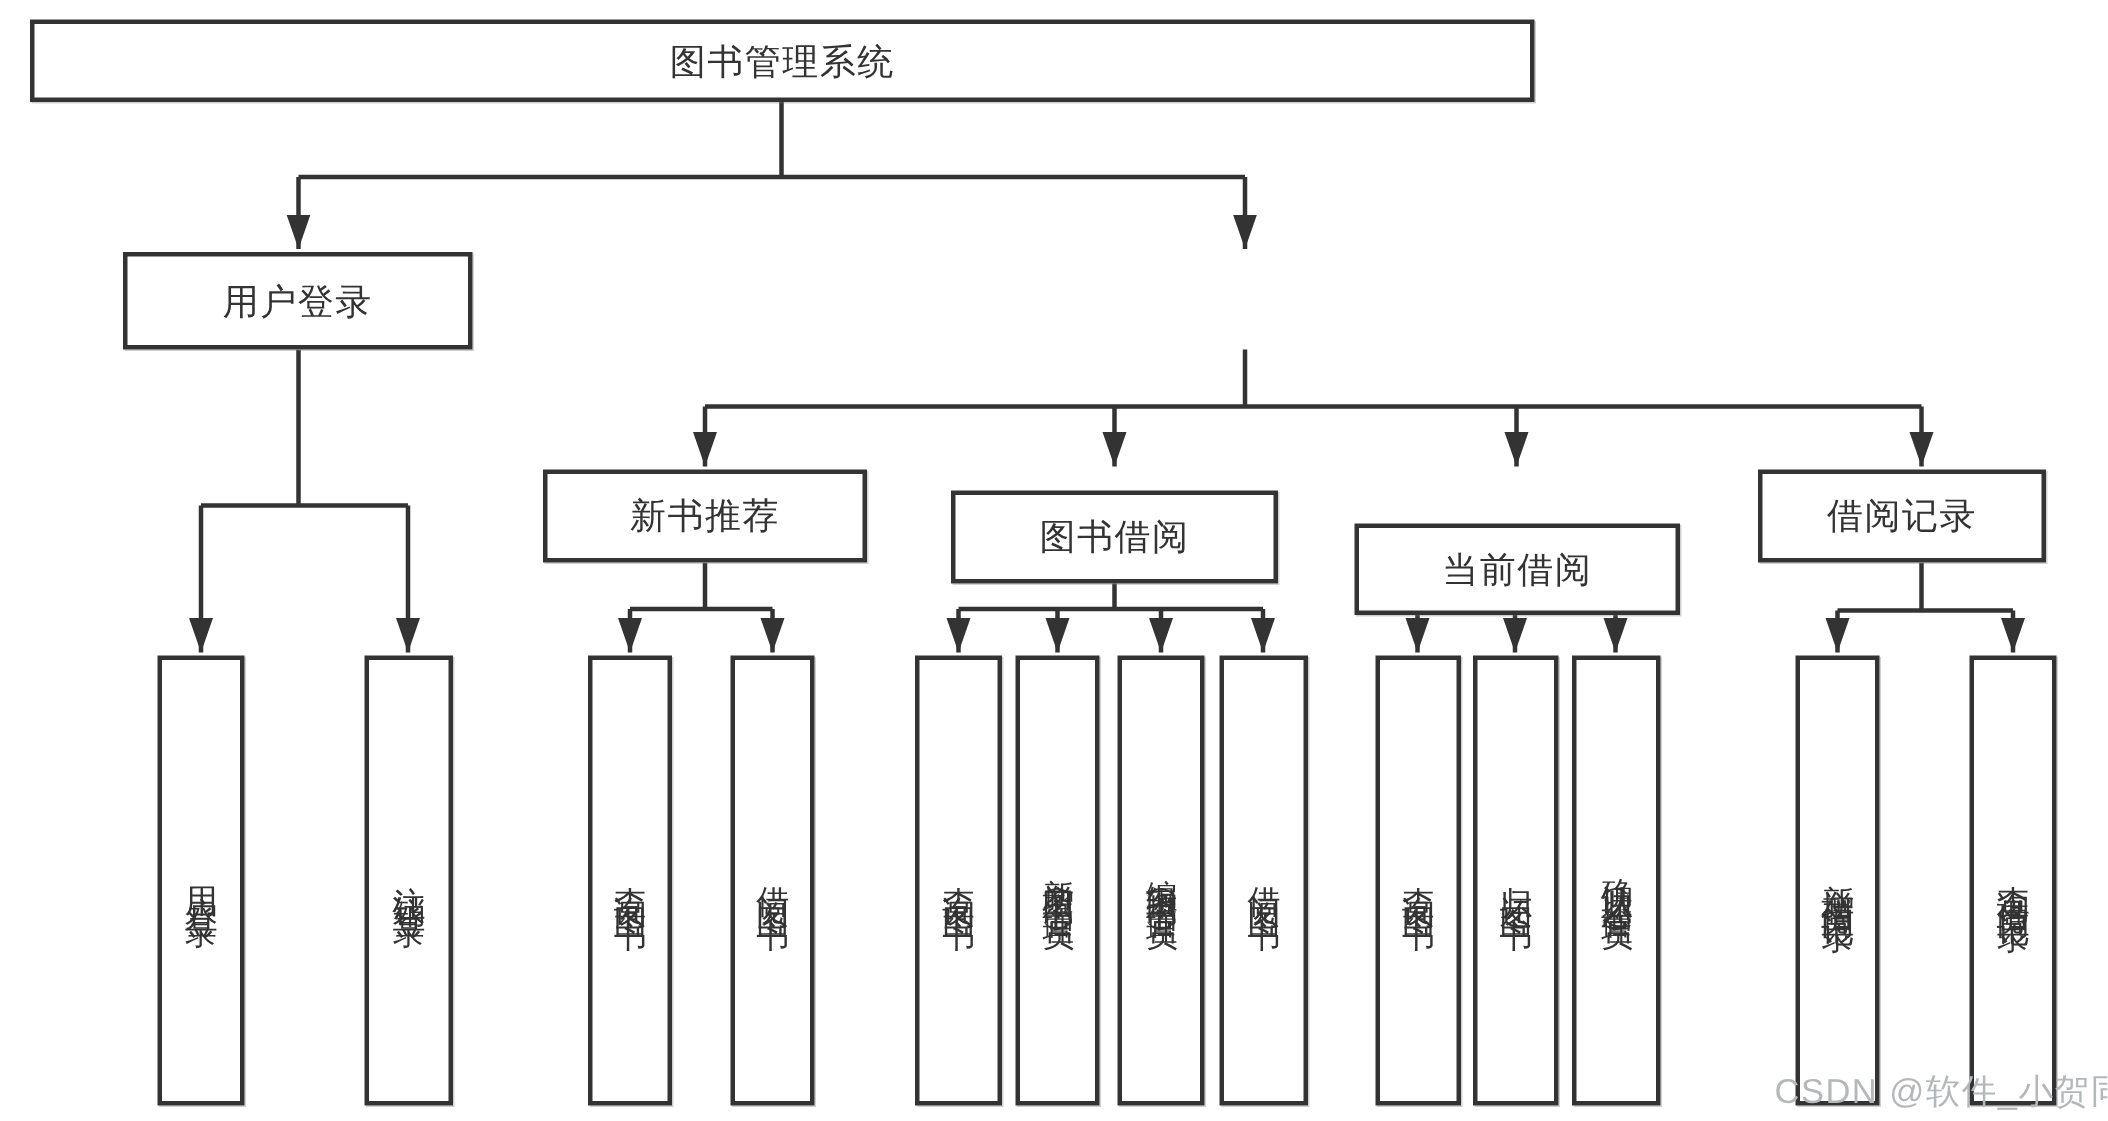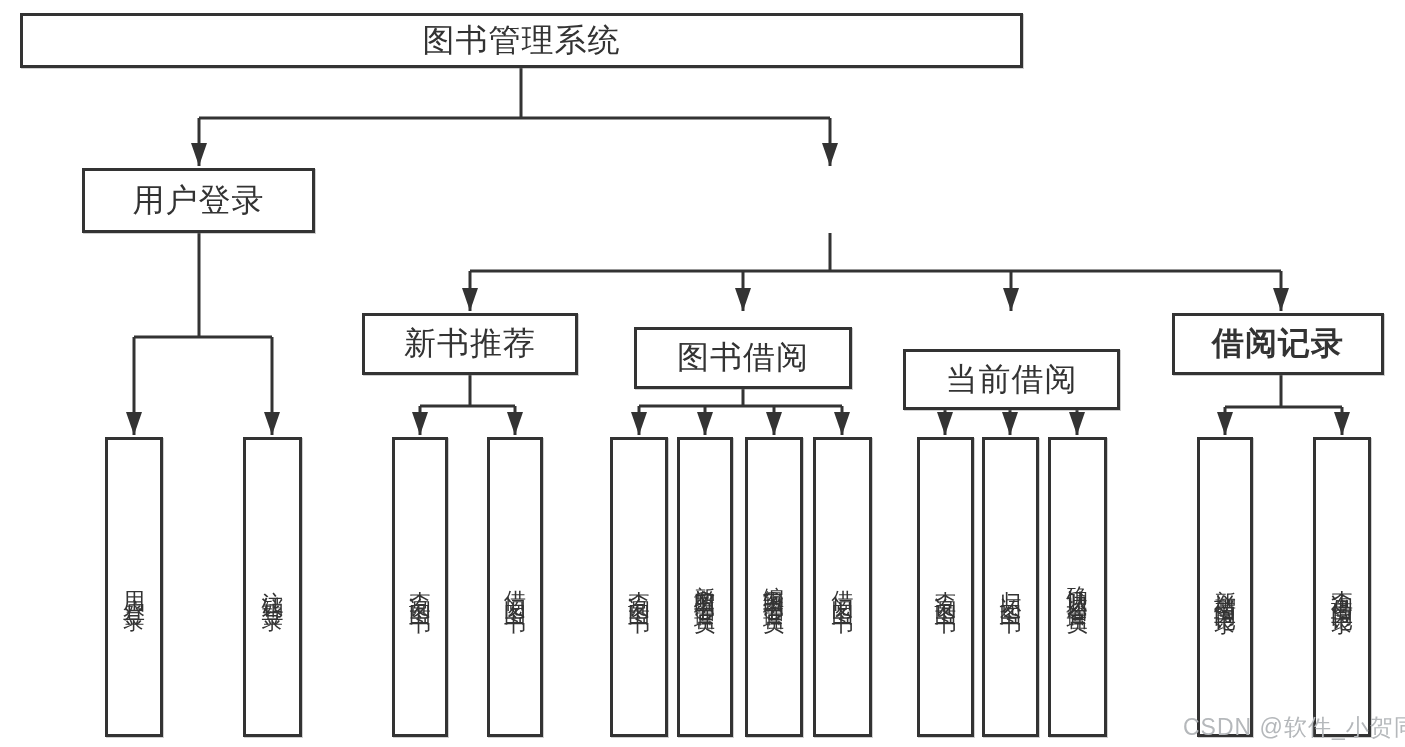--- a/index.html
+++ b/index.html
@@ -29,21 +29,21 @@
     border: 3px solid #333333;
     background: #ffffff;
     color: #333333;
     display: flex;
     align-items: center;
     justify-content: center;
     z-index: 2;
     box-shadow: 1px 1px 0 rgba(120,120,120,0.35);
   }
   .node.h {
-    font-size: 32px;
+    font-size: 24px;
     letter-spacing: 1px;
     white-space: nowrap;
     text-align: right;
   }
   .node.v {
     top: 437px;
     height: 300px;
     writing-mode: vertical-lr;
     text-orientation: mixed;
     font-size: 22px;
@@ -105,21 +105,21 @@
     <line x1="1342" y1="407" x2="1342" y2="435" stroke="#333333" stroke-width="3" marker-end="url(#arrow)"></line>
   </svg>
 
   <div class="node h" style="left:20px; top:13px; width:1003px; height:55px;">图书管理系统</div>
 
   <div class="node h" style="left:82px; top:168px; width:233px; height:65px;">用户登录</div>
 
   <div class="node h" style="left:362px; top:313px; width:216px; height:62px;">新书推荐</div>
   <div class="node h" style="left:634px; top:327px; width:218px; height:62px;">图书借阅</div>
   <div class="node h" style="left:903px; top:313px; width:217px; height:61px;margin-top:36px;">当前借阅</div>
-  <div class="node h" style="left:1172px; top:313px; width:212px; height:62px;font-weight:bold;">借阅记录</div>
+  <div class="node h" style="left:1172px; top:313px; width:192px; height:62px;">借阅记录</div>
 
   <div class="node v" style="left:105px; width:58px;">
     <span>用户登录</span>
   </div>
   <div class="node v" style="left:243px; width:59px;">
     <span>注销登录</span>
   </div>
 
   <div class="node v" style="left:392px; width:56px;">
     <span>查询图书</span>

